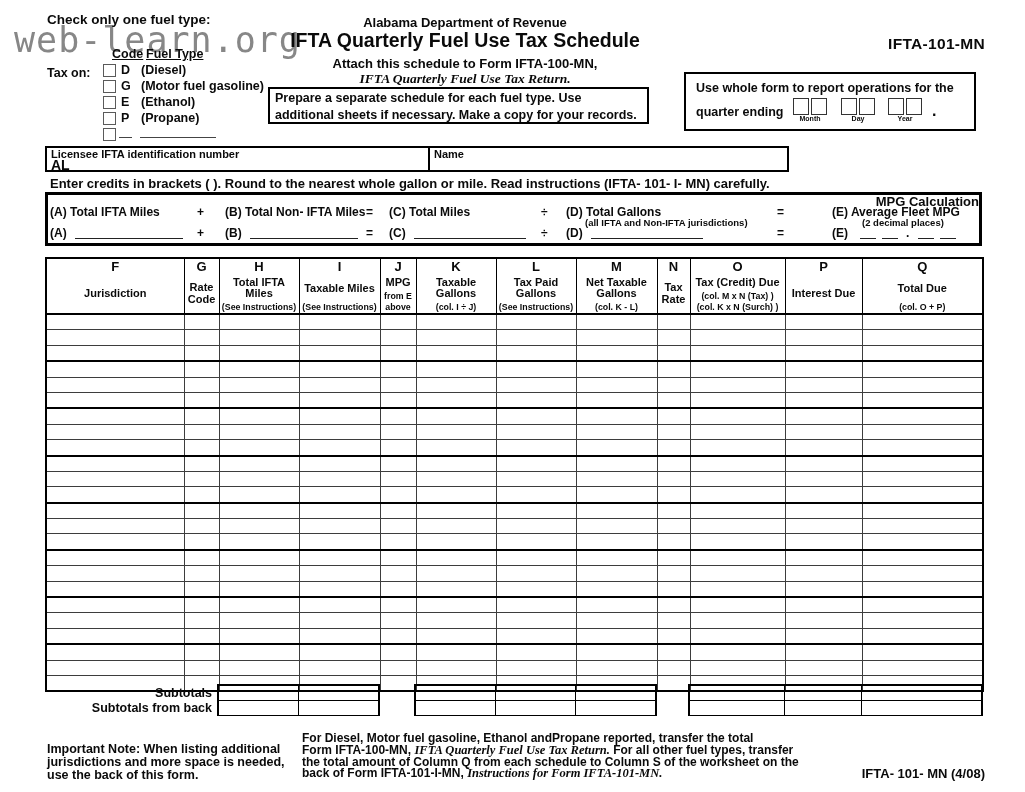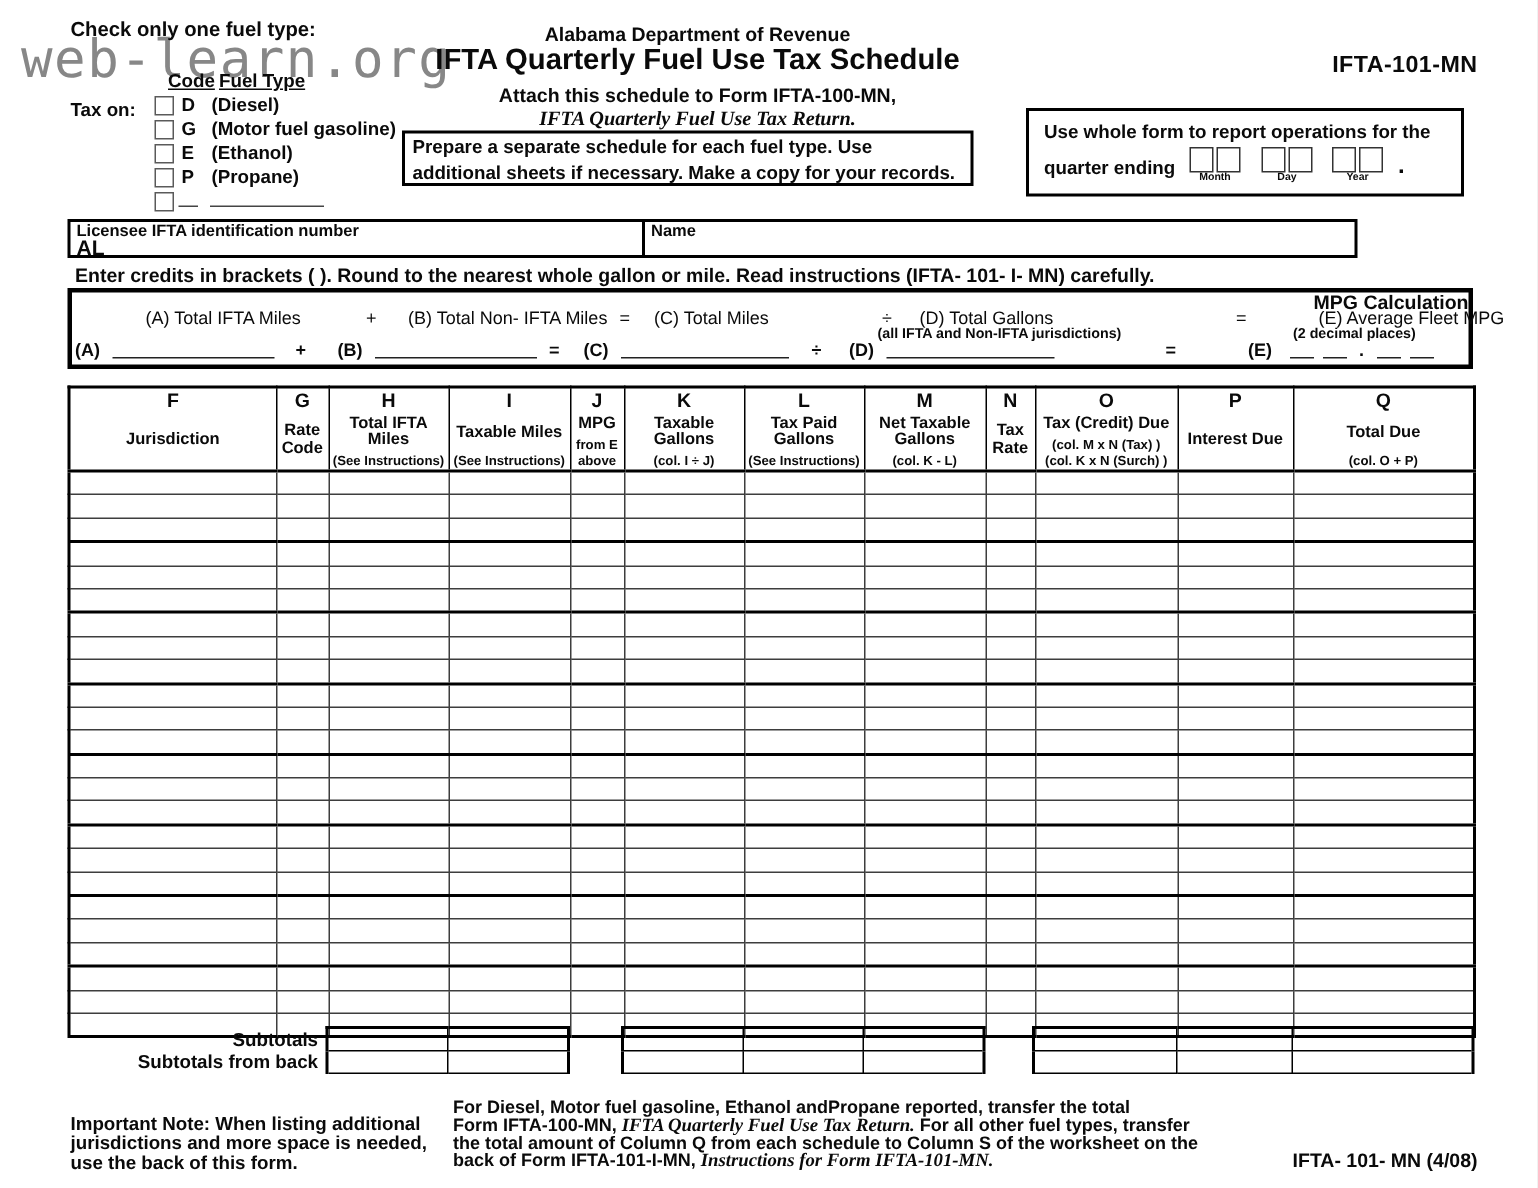--- a/index.html
+++ b/index.html
@@ -41,32 +41,32 @@
   #quarter-box{left:684px;top:72px;width:292px;height:59px;border:2px solid #000;box-sizing:border-box;}
   #qline1{position:absolute;left:10px;top:7px;font-size:12.5px;font-weight:bold;white-space:nowrap;}
   #qline2{position:absolute;left:10px;top:31px;font-size:12.5px;font-weight:bold;}
   .dgroup{position:absolute;top:24px;width:36px;text-align:center;}
   .dboxes{display:flex;gap:2px;justify-content:center;}
   .dbox{display:inline-block;width:14px;height:15px;border:1.5px solid #333;background:#fff;}
   .dlbl{display:block;font-size:7px;font-weight:bold;margin-top:0px;}
   #qperiod{position:absolute;left:246px;top:28px;font-size:16px;font-weight:bold;}
 
   
-  #lic-box{left:45px;top:146px;width:860px;height:26px;border:2px solid #000;box-sizing:border-box;}
+  #lic-box{left:45px;top:146px;width:744px;height:26px;border:2px solid #000;box-sizing:border-box;}
   #lic-label{position:absolute;left:4px;top:0px;font-size:11px;font-weight:bold;}
   #lic-value{position:absolute;left:4px;top:9px;font-size:14px;font-weight:bold;}
   #lic-div{position:absolute;left:381px;top:0;bottom:0;width:2px;background:#000;}
   #name-label{position:absolute;left:387px;top:0px;font-size:11px;font-weight:bold;}
 
   #credits-line{left:50px;top:176px;font-size:13px;white-space:nowrap;}
 
   
   #mpg-box{left:45px;top:192px;width:937px;height:54px;border:3px solid #000;box-sizing:border-box;}
   #mpg-box .t{position:absolute;left:0;top:-1px;width:100%;text-align:right;font-size:13px;font-weight:bold;}
-  .mlab{position:absolute;top:10px;font-size:12px;font-weight:normal;white-space:nowrap;margin-left:47px;}
+  .mlab{position:absolute;top:10px;font-size:12px;font-weight:bold;white-space:nowrap;}
   .msub{position:absolute;top:22px;font-size:9.5px;font-weight:bold;white-space:nowrap;}
   .ment{position:absolute;top:31px;font-size:12px;font-weight:bold;}
   .mline{position:absolute;top:43px;border-bottom:1.5px solid #222;}
   .eseg{position:absolute;top:43px;width:16px;border-bottom:1.5px solid #222;}
 
   
   #main-table{left:45px;top:257px;}
   table.grid{border-collapse:collapse;table-layout:fixed;width:937px;border:2.5px solid #000;}
   .grid th{border:1.5px solid #000;border-bottom:2px solid #000;padding:0;vertical-align:top;height:54px;}
   .grid td{border:1px solid #3d3d3d;padding:0;height:14.4px;}

